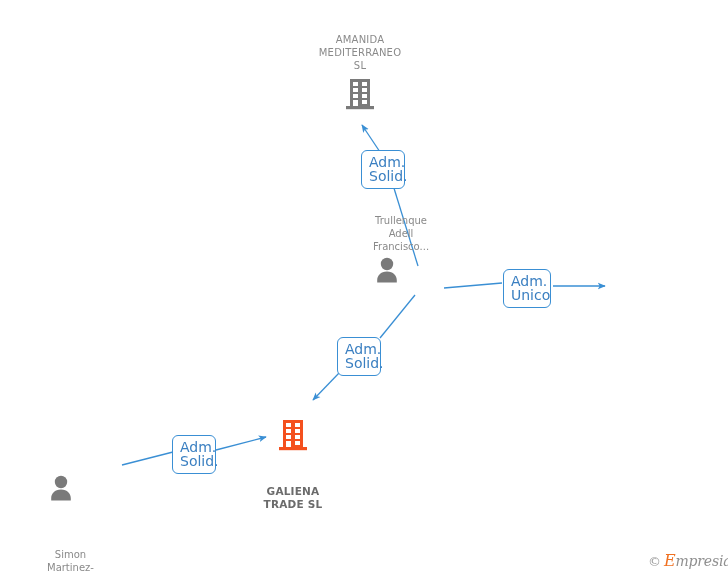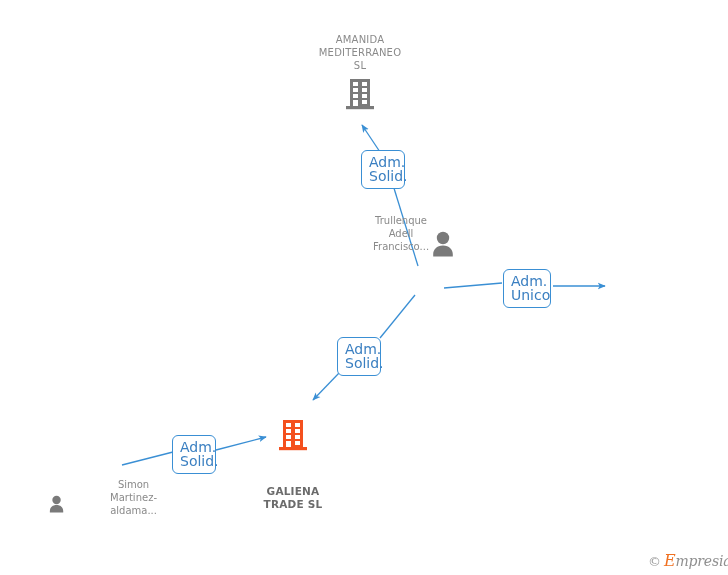--- a/index.html
+++ b/index.html
@@ -61,22 +61,22 @@
   
   .bldg {
     width: 30px;
     height: 34px;
     display: block;
   }
 
   
   .node-person {
     display: flex;
-    flex-direction: row;
-    align-items: flex-end;
+    flex-direction: column;
+    align-items: flex-start;
     width: 110px;
   }
   .person-icon {
     width: 28px;
     height: 26px;
     display: block;
   }
   .person-label {
     font-size: 10px;
     line-height: 13px;

